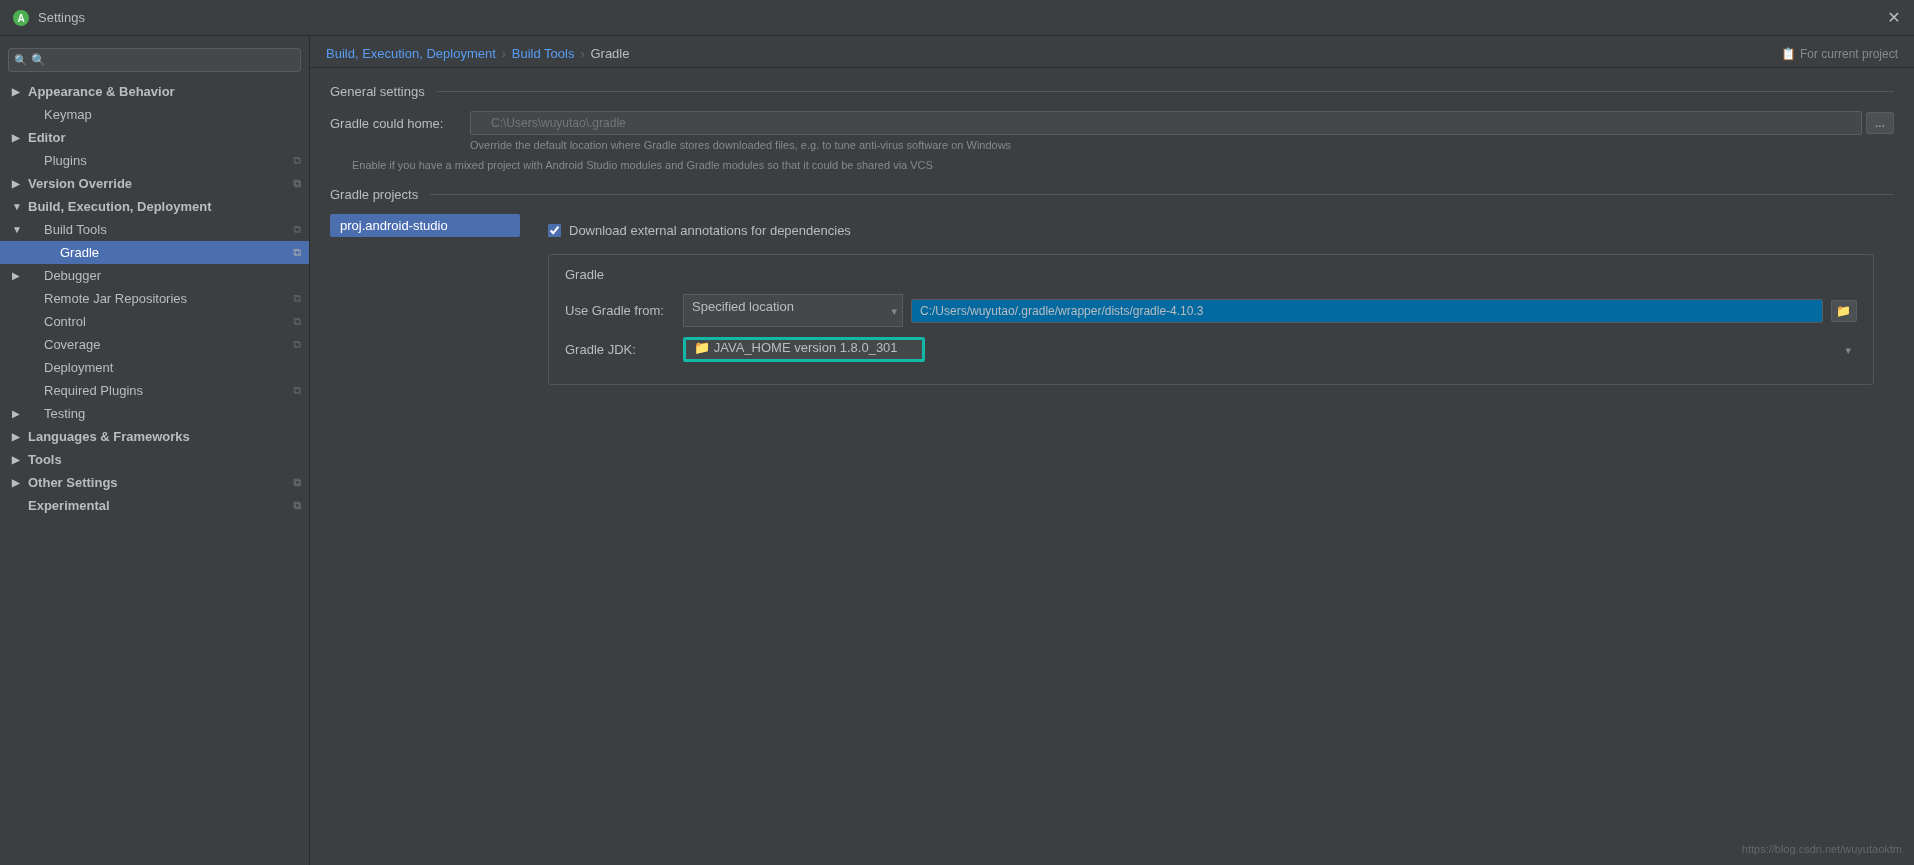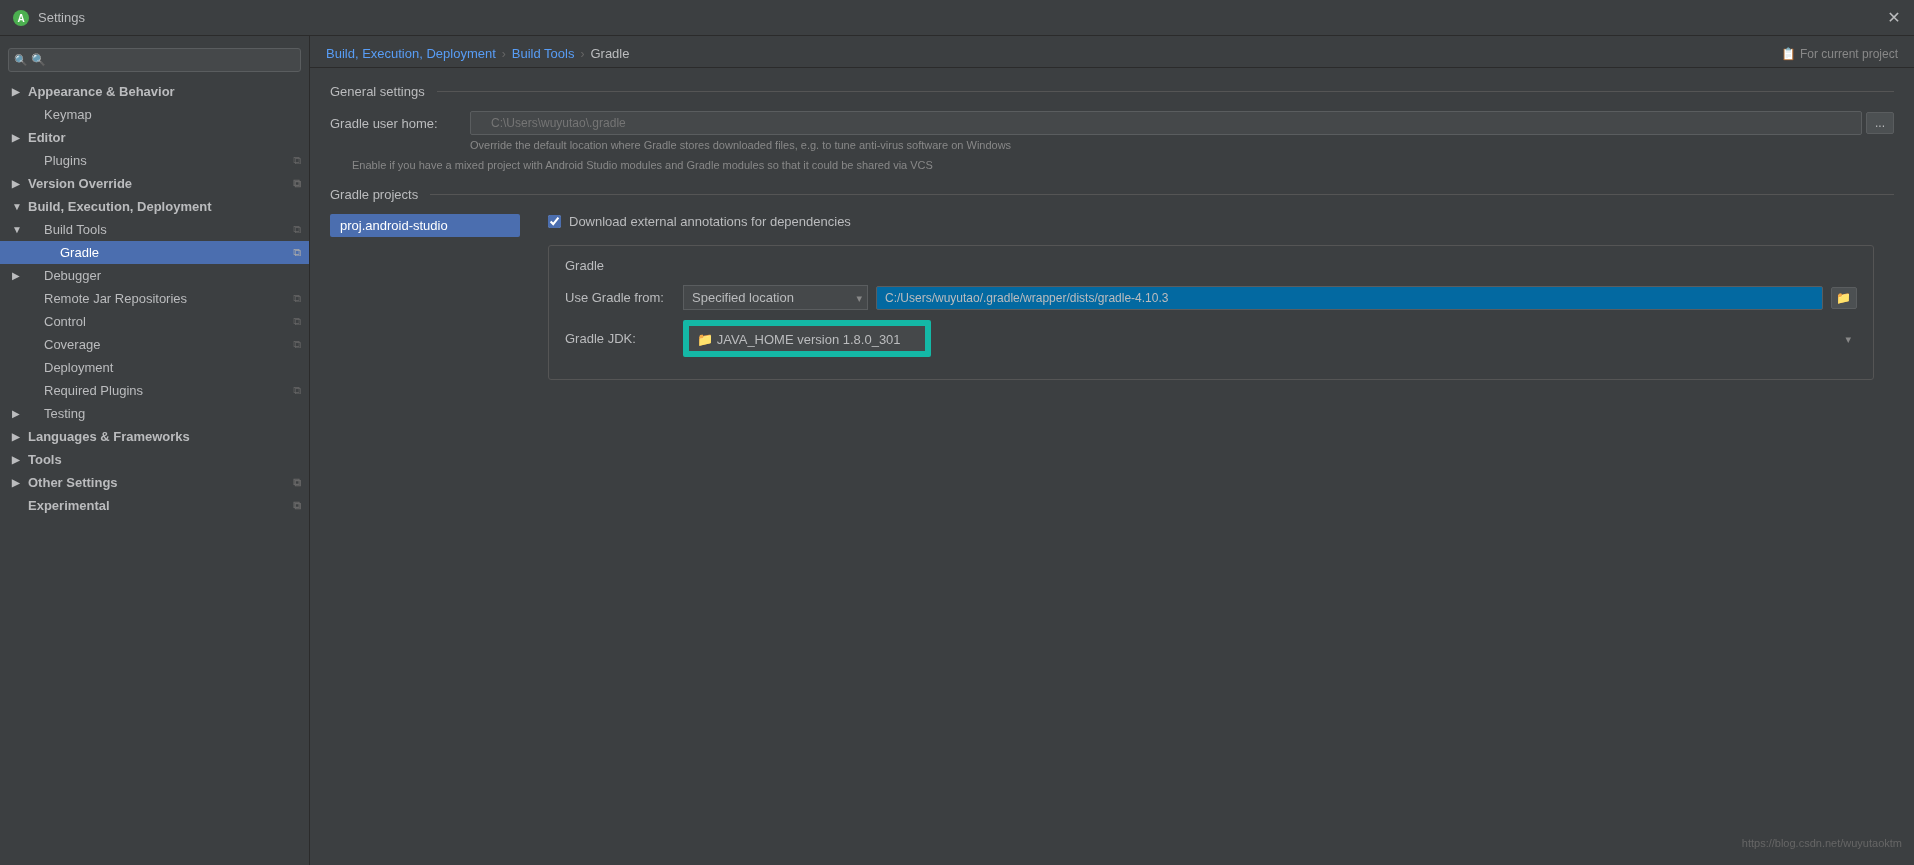--- a/index.html
+++ b/index.html
@@ -251,20 +251,21 @@
       cursor: pointer;
       border-radius: 2px;
     }
     .gradle-settings-right {
       flex: 1;
       padding: 0 20px;
     }
     .gradle-checkbox-row {
       display: flex;
       margin-bottom: 16px;
+      margin-top: 9px;
     }
     .gradle-checkbox-row input[type=checkbox] {
       margin-right: 8px;
       accent-color: #4b6eaf;
     }
     .gradle-sub-section {
       background: #3c3f41;
       padding: 12px 16px;
       border: 1px solid #555;
       border-radius: 3px;
@@ -283,28 +284,28 @@
     .gradle-row-label {
       width: 110px;
       color: #bbbcbe;
       font-size: 13px;
       flex-shrink: 0;
     }
     .gradle-select {
       background: #45484a;
       border: 1px solid #5a5d5f;
       color: #bbbcbe;
-      padding: 4px 24px 4px 8px;
+      padding: 4px 24px 12px 8px;
       font-size: 13px;
       border-radius: 0;
       outline: none;
       appearance: none;
       -webkit-appearance: none;
       cursor: pointer;
-      width: 185px;
+      width: 220px;
       position: relative;
     }
     .select-wrap {
       position: relative;
       display: inline-block;
     }
     .select-wrap::after {
       content: '▾';
       position: absolute;
       right: 6px;
@@ -333,23 +334,23 @@
       cursor: pointer;
       border-radius: 2px;
       display: flex;
       align-items: center;
       justify-content: center;
       width: 26px;
     }
     .jdk-select {
       flex: 1;
       background: #45484a;
-      border: 6px solid #14b8a6;
-      color: #bbbcbe;
-      padding: 6px 24px 4px 8px;
+      border: 3px solid #14b8a6;
+      color: #bbbcbe;
+      padding: 0 24px 4px 8px;
       font-size: 13px;
       border-radius: 2px;
       outline: none;
       appearance: none;
       -webkit-appearance: none;
       cursor: pointer;
     }
     .jdk-select-wrap {
       position: relative;
       flex: 1;
@@ -359,21 +360,21 @@
       position: absolute;
       right: 6px;
       top: 50%;
       transform: translateY(-50%);
       color: #888;
       pointer-events: none;
       font-size: 11px;
     }
     .footer-url {
       position: fixed;
-      bottom: 16px;
+      bottom: 10px;
       right: 12px;
       color: #666;
       font-size: 11px;
     }
   </style>
 </head>
 <body>
 
 <div class="window">
 
@@ -496,21 +497,21 @@
         </div>
       </div>
 
       <div class="settings-content">
 
         <div class="section-header">
           <span>General settings</span>
         </div>
 
         <div class="form-row">
-          <span class="form-label">Gradle user home:</span>
+          <span class="form-label">Gradle could home:</span>
           <div class="form-input-wrap">
             <input type="text" class="text-input" placeholder="C:\Users\wuyutao\.gradle" style="">
             <button class="btn-browse">...</button>
           </div>
         </div>
         <div class="hint-text">Override the default location where Gradle stores downloaded files, e.g. to tune anti-virus software on Windows</div>
 
         <div style="margin-left: 0; margin-bottom: 4px;">
           <div class="checkbox-desc">Enable if you have a mixed project with Android Studio modules and Gradle modules so that it could be shared via VCS</div>
         </div>

